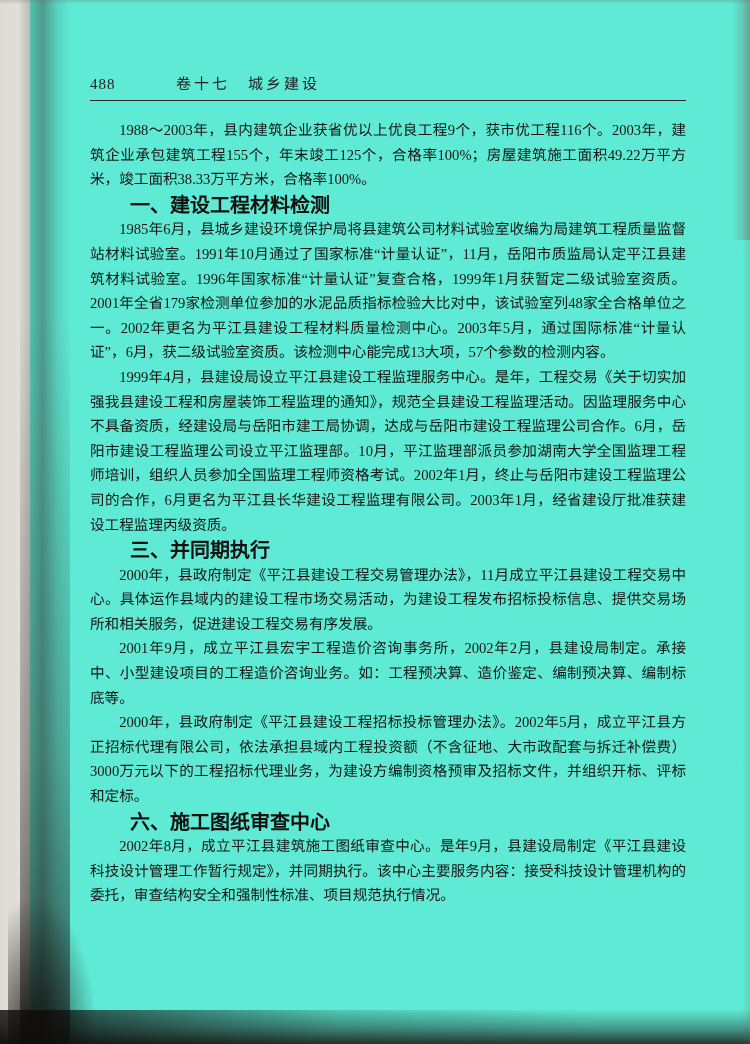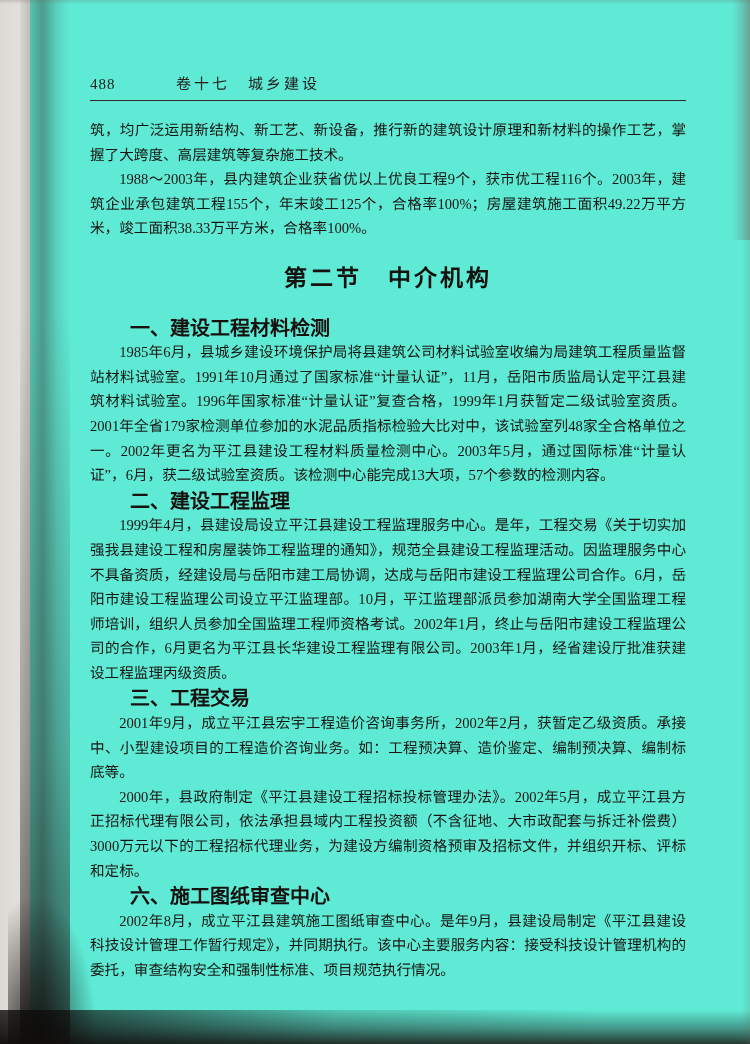--- a/index.html
+++ b/index.html
@@ -94,34 +94,32 @@
 
     <header class="running-head">
       <span class="page-num">488</span>
       <span class="head-title">卷十七　城乡建设</span>
       <span class="head-spacer"></span>
     </header>
     <div class="head-rule"></div>
 
     <main class="body-text">
 
-      <p class="para flush">筑，均广泛运用新结构、新工艺、新设备，推行新的建筑设计原理和新材料的操作工艺，掌握了大跨度、高层建筑等复杂施工技术。</p>
       <p class="para">1988～2003年，县内建筑企业获省优以上优良工程9个，获市优工程116个。2003年，建筑企业承包建筑工程155个，年末竣工125个，合格率100%；房屋建筑施工面积49.22万平方米，竣工面积38.33万平方米，合格率100%。</p>
 
-      <h1 class="section-title">第二节　中介机构</h1>
 
       <h2 class="sub-heading">一、建设工程材料检测</h2>
       <p class="para">1985年6月，县城乡建设环境保护局将县建筑公司材料试验室收编为局建筑工程质量监督站材料试验室。1991年10月通过了国家标准“计量认证”，11月，岳阳市质监局认定平江县建筑材料试验室。1996年国家标准“计量认证”复查合格，1999年1月获暂定二级试验室资质。2001年全省179家检测单位参加的水泥品质指标检验大比对中，该试验室列48家全合格单位之一。2002年更名为平江县建设工程材料质量检测中心。2003年5月，通过国际标准“计量认证”，6月，获二级试验室资质。该检测中心能完成13大项，57个参数的检测内容。</p>
 
-      <h2 class="sub-heading">二、建设工程监理</h2>
       <p class="para">1999年4月，县建设局设立平江县建设工程监理服务中心。是年，工程交易《关于切实加强我县建设工程和房屋装饰工程监理的通知》，规范全县建设工程监理活动。因监理服务中心不具备资质，经建设局与岳阳市建工局协调，达成与岳阳市建设工程监理公司合作。6月，岳阳市建设工程监理公司设立平江监理部。10月，平江监理部派员参加湖南大学全国监理工程师培训，组织人员参加全国监理工程师资格考试。2002年1月，终止与岳阳市建设工程监理公司的合作，6月更名为平江县长华建设工程监理有限公司。2003年1月，经省建设厅批准获建设工程监理丙级资质。</p>
 
-      <h2 class="sub-heading">三、工程交易</h2>
+      <h2 class="sub-heading">三、并同期执行</h2>
+      <p class="para">2000年，县政府制定《平江县建设工程交易管理办法》，11月成立平江县建设工程交易中心。具体运作县域内的建设工程市场交易活动，为建设工程发布招标投标信息、提供交易场所和相关服务，促进建设工程交易有序发展。</p>
 
-      <p class="para">2001年9月，成立平江县宏宇工程造价咨询事务所，2002年2月，获暂定乙级资质。承接中、小型建设项目的工程造价咨询业务。如：工程预决算、造价鉴定、编制预决算、编制标底等。</p>
+      <p class="para">2001年9月，成立平江县宏宇工程造价咨询事务所，2002年2月，县建设局制定。承接中、小型建设项目的工程造价咨询业务。如：工程预决算、造价鉴定、编制预决算、编制标底等。</p>
 
       <p class="para">2000年，县政府制定《平江县建设工程招标投标管理办法》。2002年5月，成立平江县方正招标代理有限公司，依法承担县域内工程投资额（不含征地、大市政配套与拆迁补偿费）3000万元以下的工程招标代理业务，为建设方编制资格预审及招标文件，并组织开标、评标和定标。</p>
 
       <h2 class="sub-heading">六、施工图纸审查中心</h2>
       <p class="para">2002年8月，成立平江县建筑施工图纸审查中心。是年9月，县建设局制定《平江县建设科技设计管理工作暂行规定》，并同期执行。该中心主要服务内容：接受科技设计管理机构的委托，审查结构安全和强制性标准、项目规范执行情况。</p>
 
     </main>
   </div>
 
   <div class="outer-strip"></div>

